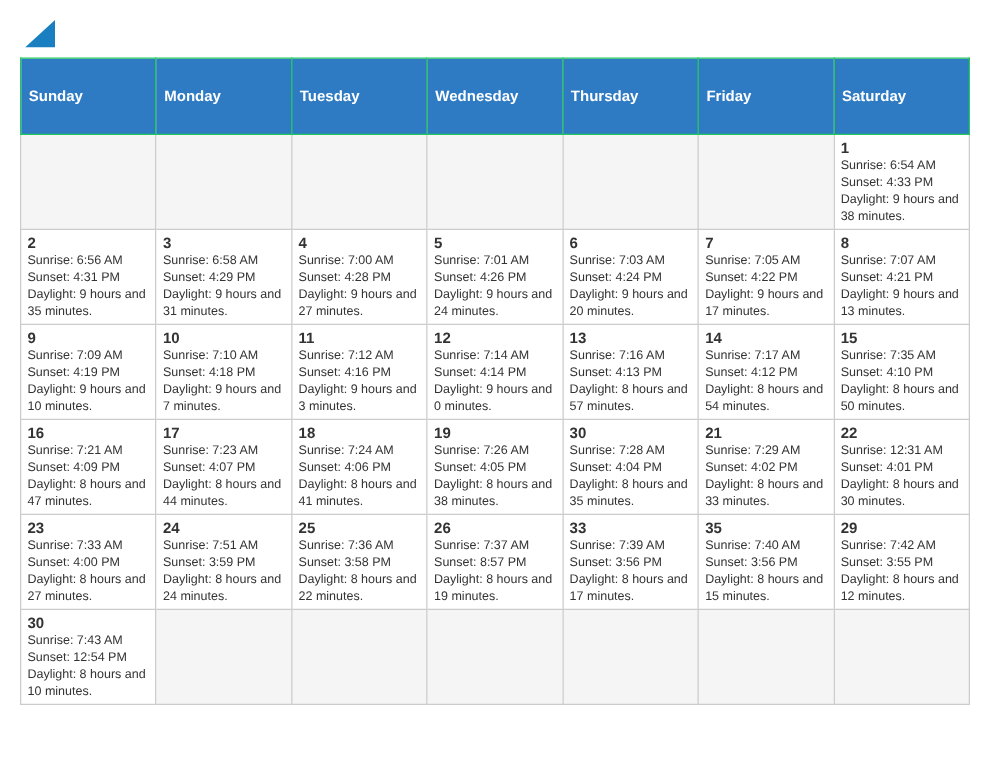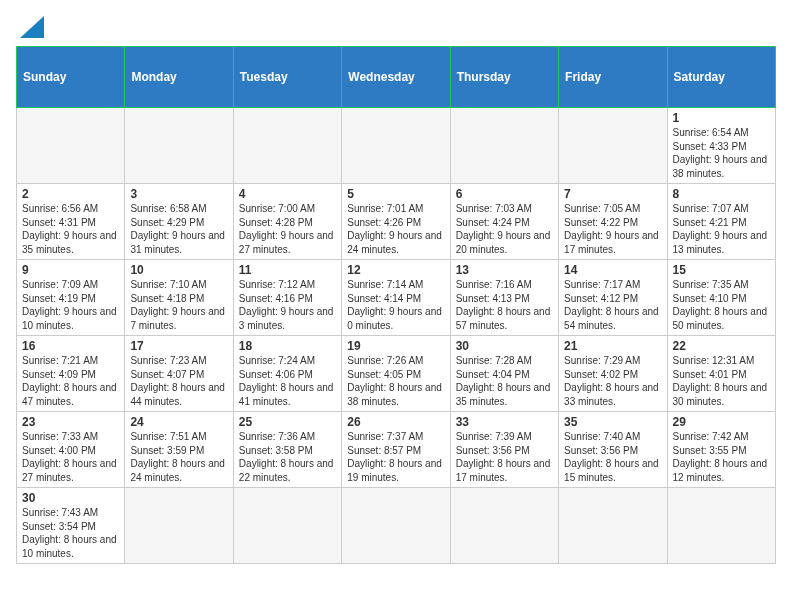--- a/index.html
+++ b/index.html
@@ -339,21 +339,21 @@
             <div class="day-info">Sunrise: 7:42 AM
 Sunset: 3:55 PM
 Daylight: 8 hours
 and 12 minutes.</div>
           </td>
         </tr>
         <tr class="last-row">
           <td>
             <span class="day-number">30</span>
             <div class="day-info">Sunrise: 7:43 AM
-Sunset: 3:54 PM
+Sunset: 12:54 PM
 Daylight: 8 hours
 and 10 minutes.</div>
           </td>
           <td class="empty"></td>
           <td class="empty"></td>
           <td class="empty"></td>
           <td class="empty"></td>
           <td class="empty"></td>
           <td class="empty"></td>
         </tr>

